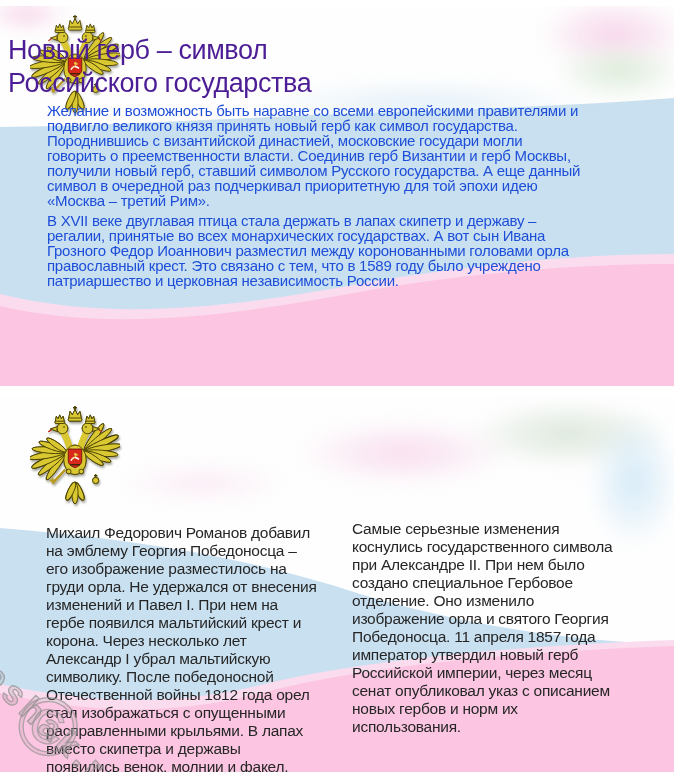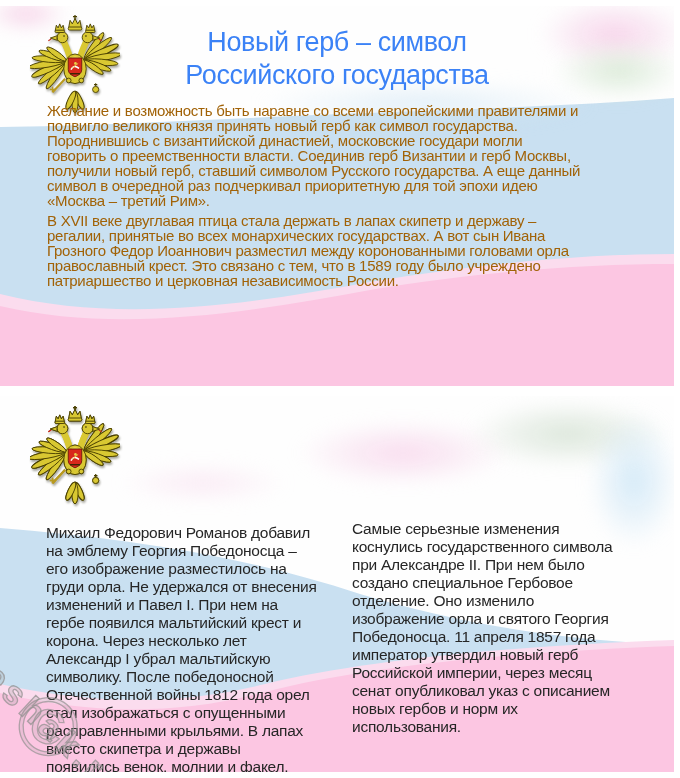--- a/index.html
+++ b/index.html
@@ -18,28 +18,28 @@
   .swirl{position:absolute;border-radius:50%;filter:blur(8px);pointer-events:none;}
   .s1a{left:538px;top:-8px;width:152px;height:72px;background:radial-gradient(closest-side,rgba(246,210,233,.95),rgba(246,210,233,0));}
   .s1b{left:553px;top:36px;width:132px;height:58px;background:radial-gradient(closest-side,rgba(213,232,210,.85),rgba(213,232,210,0));}
   .s1c{left:-16px;top:-10px;width:84px;height:36px;background:radial-gradient(closest-side,rgba(246,206,230,.9),rgba(246,206,230,0));}
   .s1d{left:255px;top:74px;width:340px;height:48px;background:radial-gradient(closest-side,rgba(214,233,246,.7),rgba(214,233,246,0));}
   .s2a{left:468px;top:4px;width:200px;height:68px;background:radial-gradient(closest-side,rgba(213,226,212,.85),rgba(213,226,212,0));}
   .s2b{left:296px;top:24px;width:214px;height:66px;background:radial-gradient(closest-side,rgba(247,214,235,.85),rgba(247,214,235,0));}
   .s2c{left:588px;top:18px;width:92px;height:134px;background:radial-gradient(closest-side,rgba(205,230,246,.85),rgba(205,230,246,0));}
   .s2d{left:118px;top:66px;width:170px;height:42px;background:radial-gradient(closest-side,rgba(248,220,238,.55),rgba(248,220,238,0));}
   .title{
-    position:absolute;left:0;right:0;margin:0;text-align:center;
-    white-space:pre-line;font-weight:400;color:#3b82f6;
+    position:absolute;left:0;right:0;margin:8px;
+    white-space:pre-line;font-weight:400;color:#4c1d95;
     font-size:27px;line-height:33px;letter-spacing:-0.4px;
   }
   .slide1 .title{top:20px;}
   .slide2 .title{top:24px;}
   .bodytext{
-    position:absolute;margin:0;white-space:pre-line;color:#a16207;
+    position:absolute;margin:0;white-space:pre-line;color:#1d4ed8;
     font-size:15px;line-height:15px;letter-spacing:-0.25px;
   }
   .p1{left:47px;top:97px;width:612px;}
   .p2{left:47px;top:207px;width:612px;}
   .col{
     position:absolute;margin:0;top:104px;white-space:pre-line;color:#262626;
     font-size:15.5px;line-height:18px;letter-spacing:-0.25px;
   }
   .col-left{left:46px;width:302px;margin-top:24px;}
   .col-right{left:352px;width:300px;margin-top:20px;}

